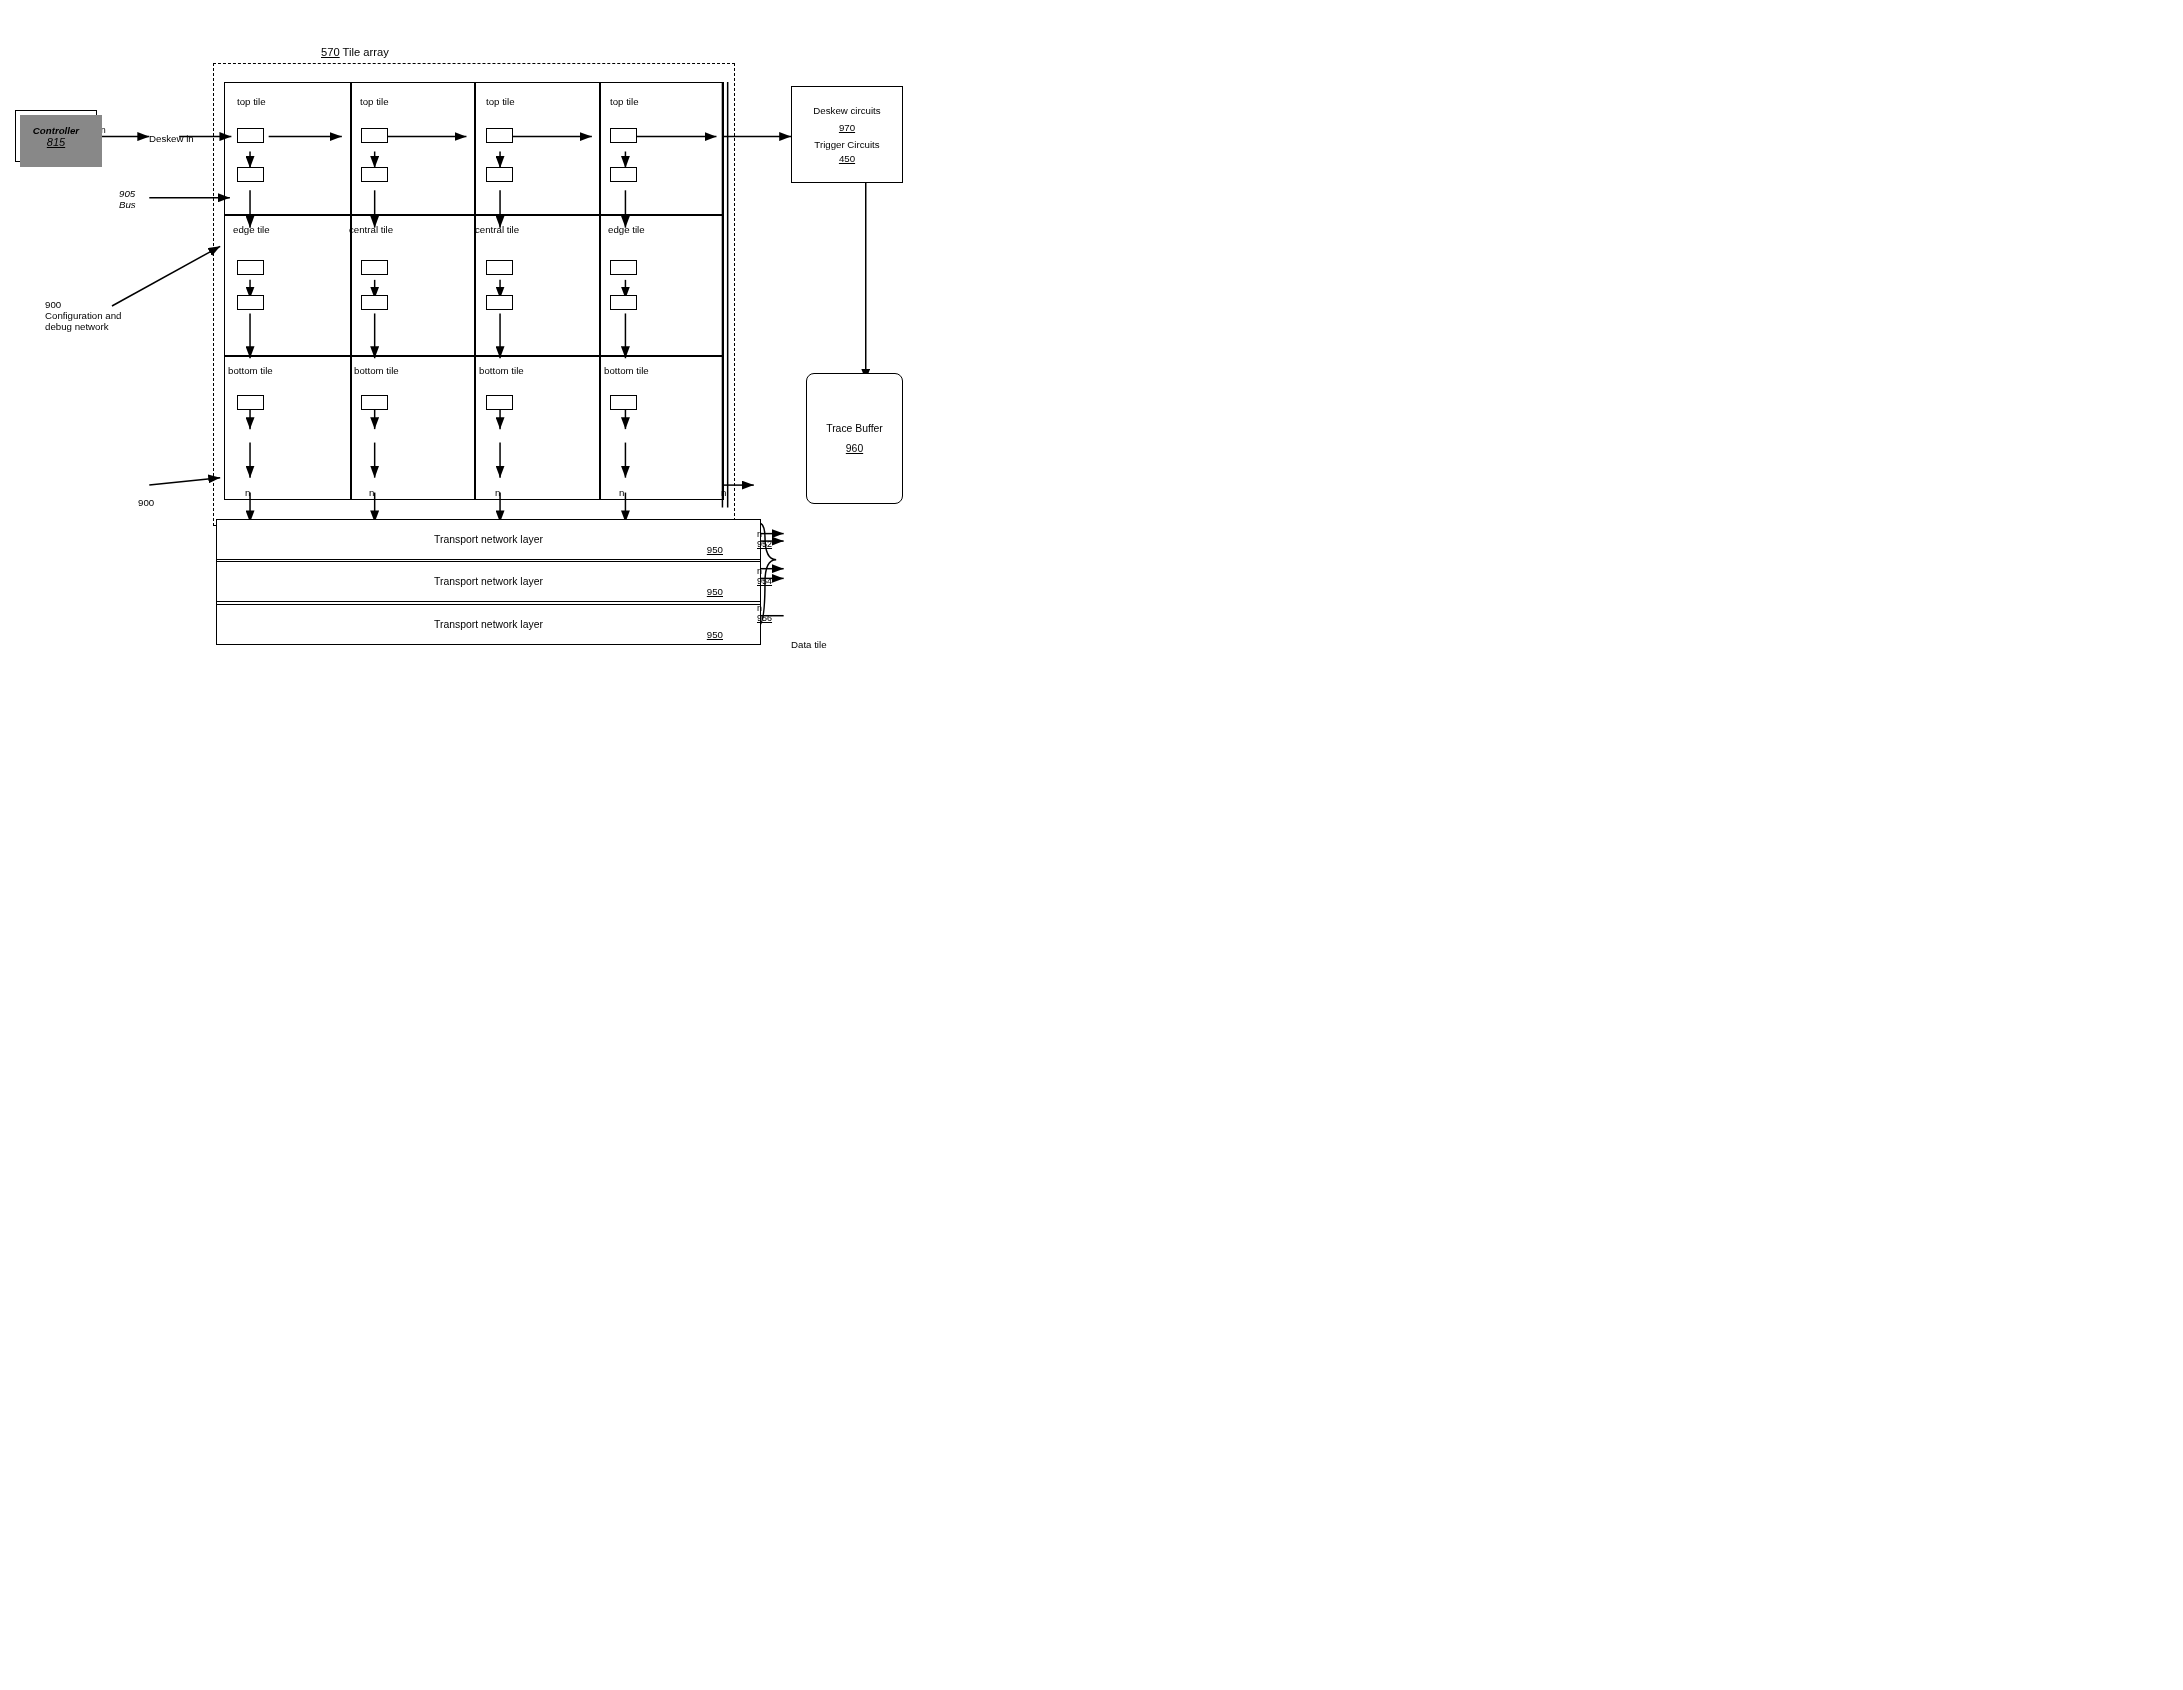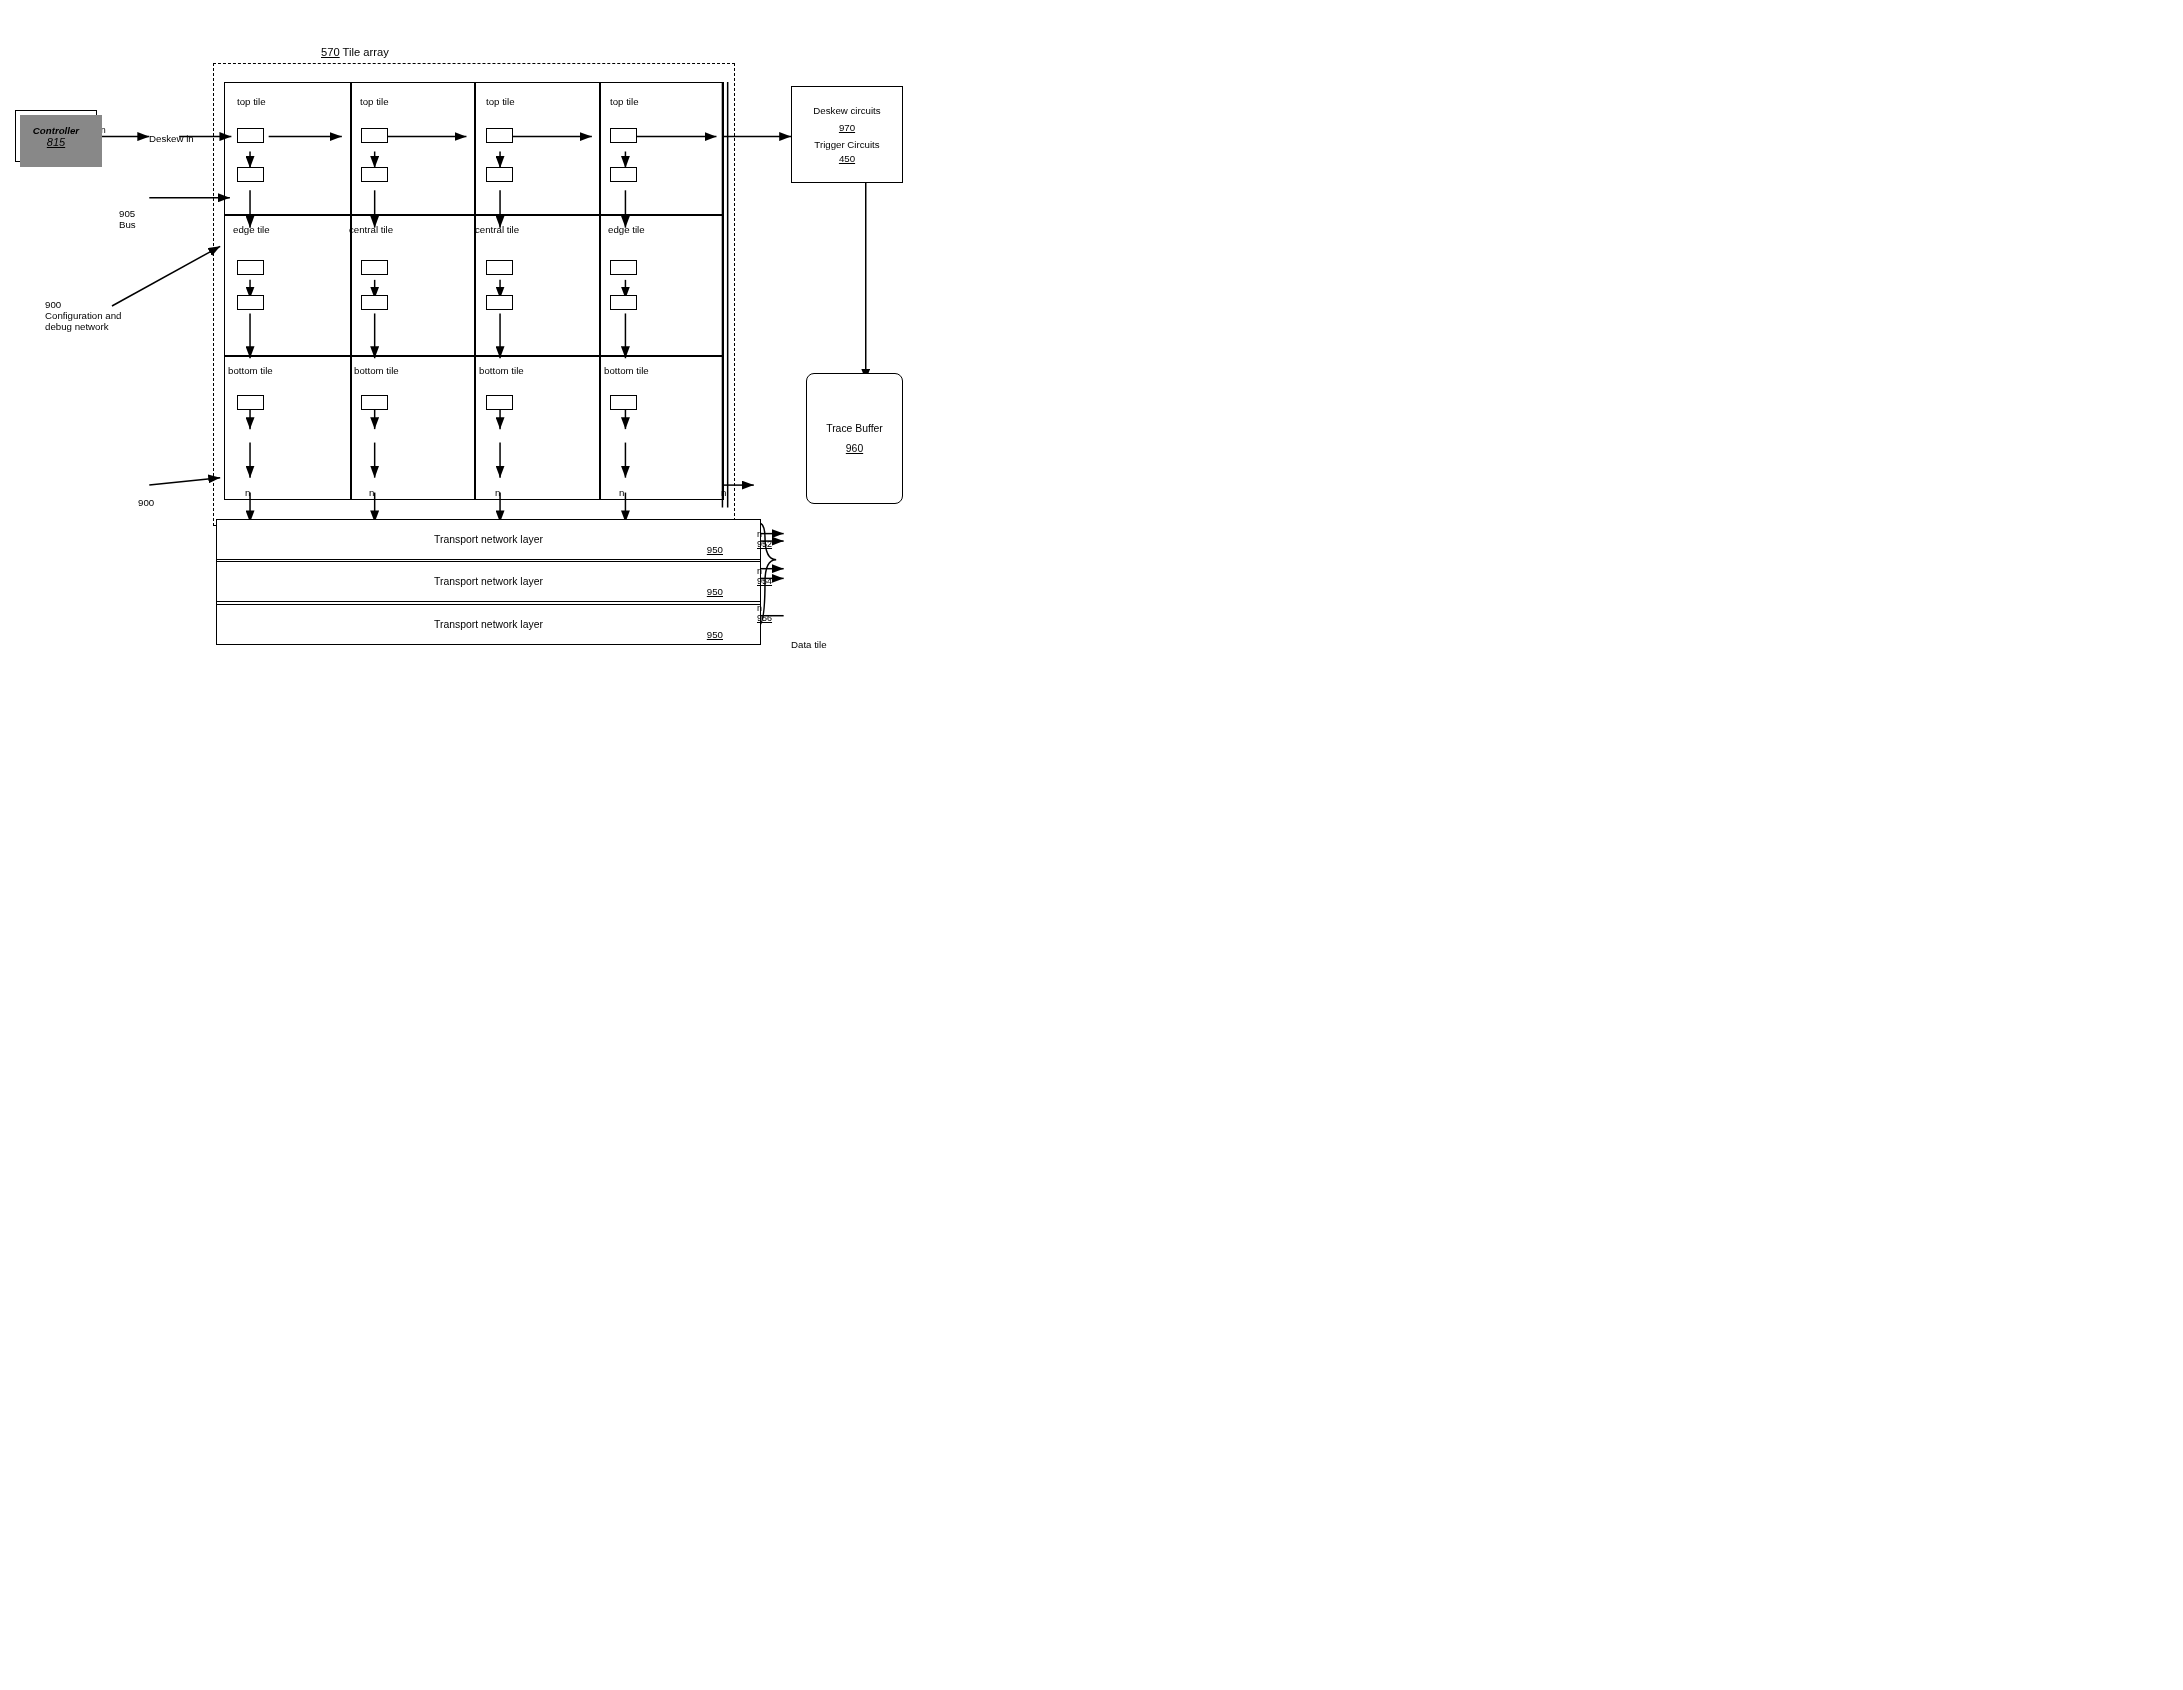--- a/index.html
+++ b/index.html
@@ -232,21 +232,21 @@
 
   <div class="controller-box" style="left:15px; top:110px; z-index:2;">
     <div style="position:absolute; top:3.7px; left:3.7px; width:82px; height:52px; background:#888; z-index:-1;"></div>
     <span class="controller-label">Controller</span>
     <span class="controller-num underline">815</span>
   </div>
 
   <div class="label" style="left:149px; top:125px; font-size:9.7px;">Deskew
 in</div>
 
-  <div class="label" style="left:119px; top:200px; font-size:9.7px; white-space:pre;">905
+  <div class="label" style="left:119px; top:180px; font-size:9.7px; white-space:pre;font-style:italic;">905
 Bus</div>
 
   <div class="label" style="left:45px; top:291px; font-size:9.7px; text-align:left;">
     <span>900<br>Configuration and<br>debug network</span>
   </div>
 
   <div class="label" style="left:138px; top:489px; font-size:9.7px;">900</div>
 
   <div class="tile-array-box"></div>
 

